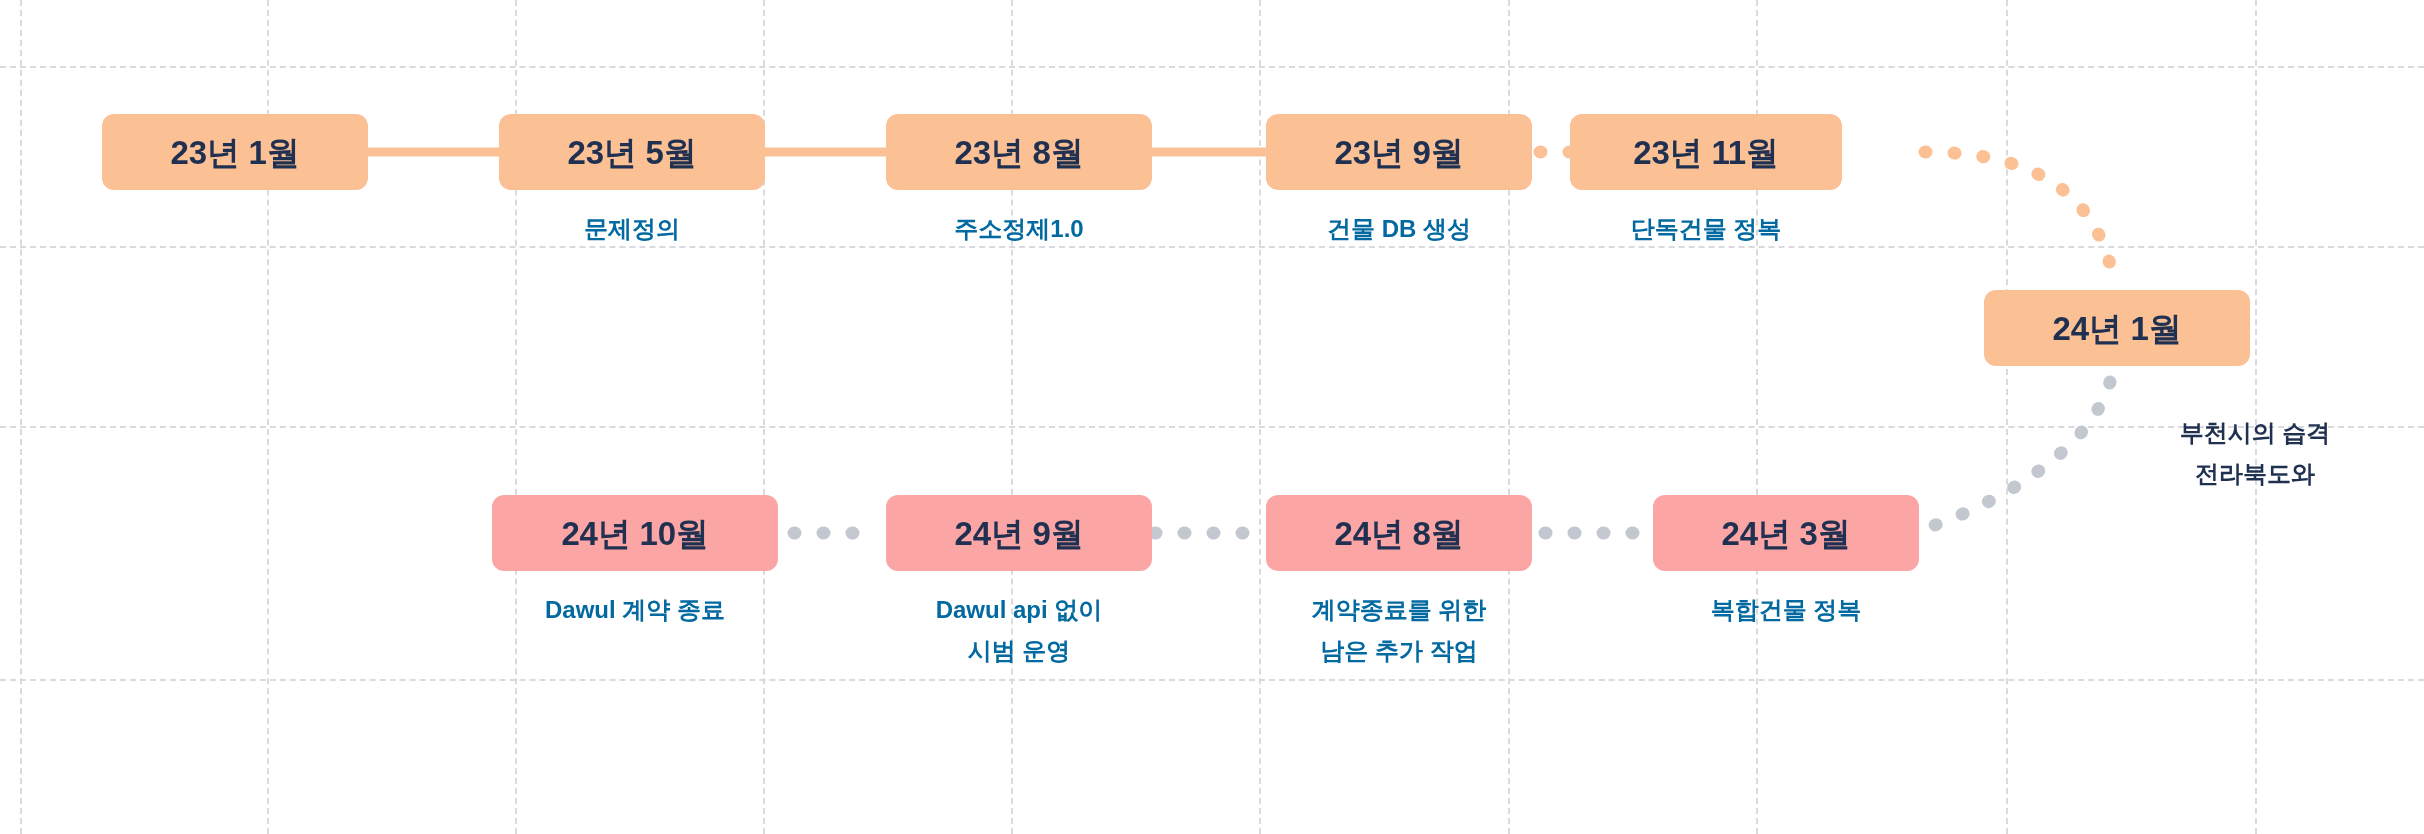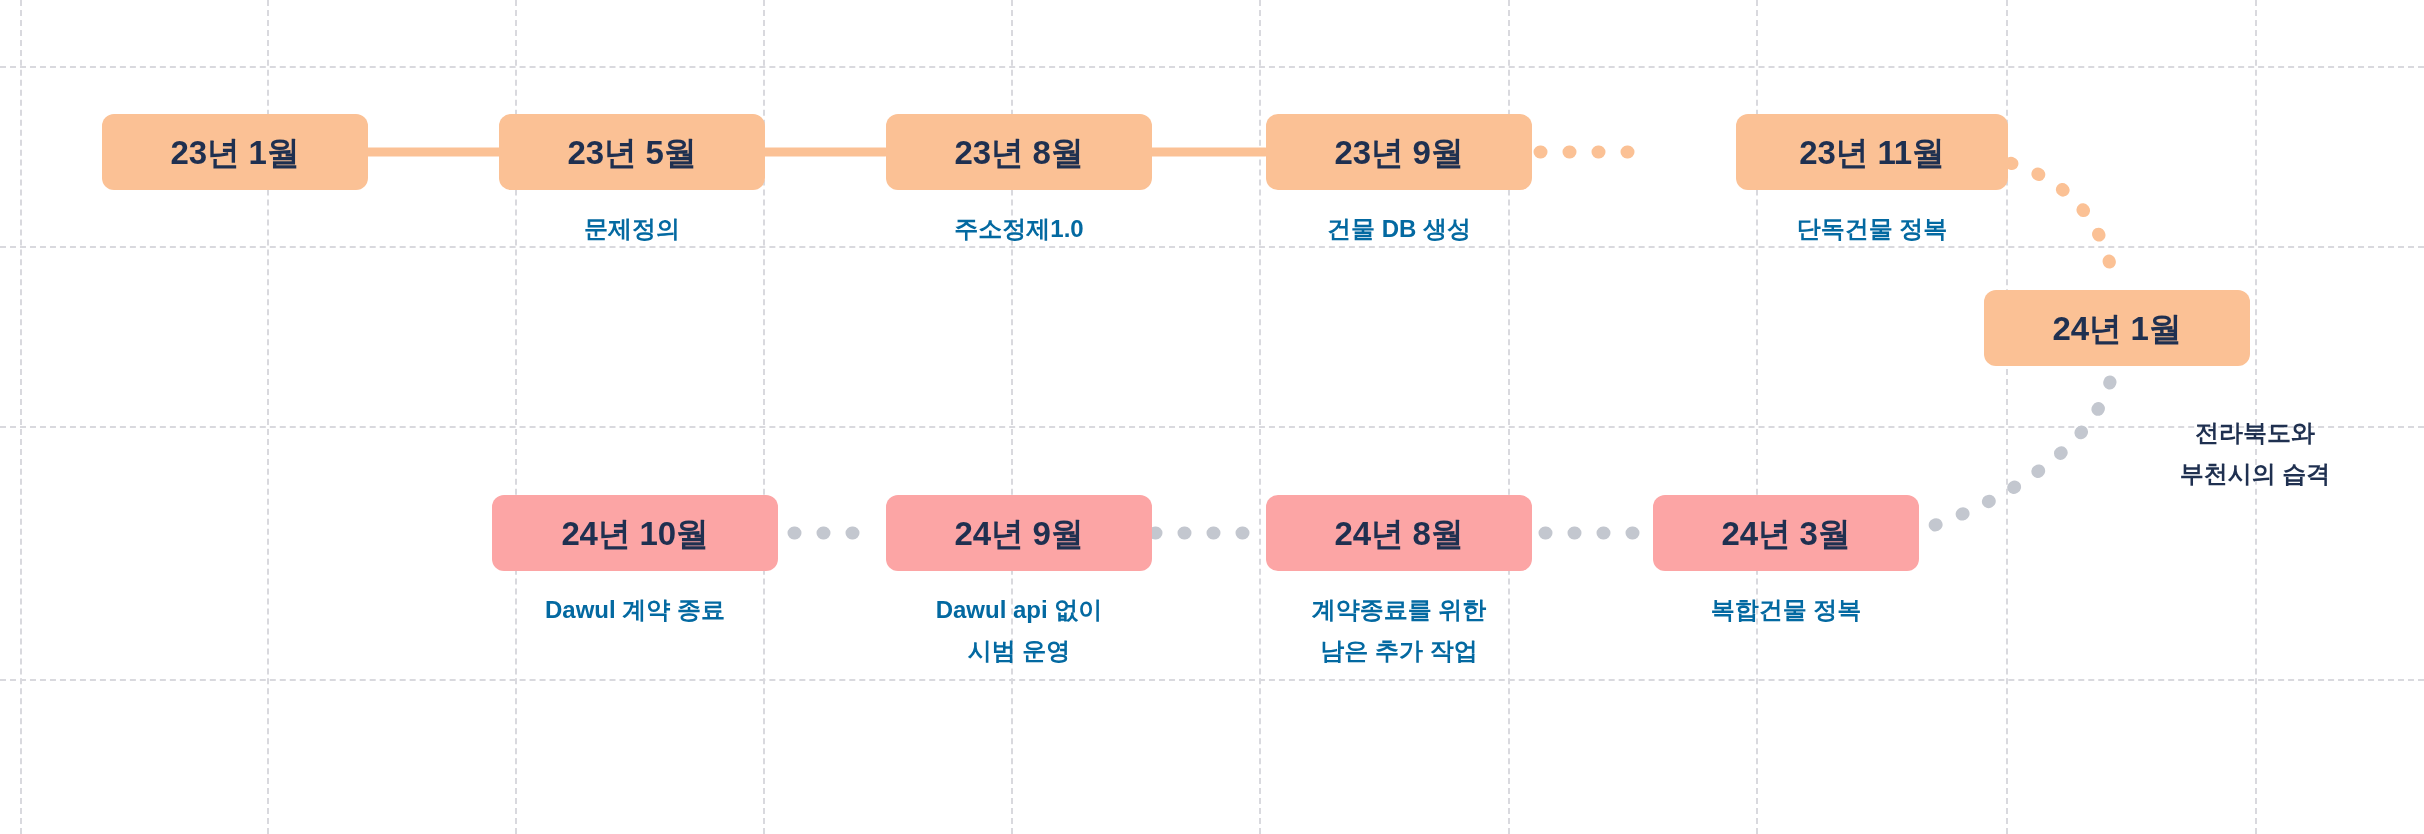--- a/index.html
+++ b/index.html
@@ -160,38 +160,38 @@
 
   <div class="node" style="left:1266px; top:114px; width:266px;">
     <div class="node-box orange" style="width:266px;">
       <span class="node-title">23년 9월</span>
     </div>
     <div class="node-caption">
       <span class="cap-line">건물 DB 생성</span>
     </div>
   </div>
 
-  <div class="node" style="left:1736px; top:114px; width:272px;">
+  <div class="node" style="left:1570px; top:114px; width:272px;">
     <div class="node-box orange" style="width:272px;">
       <span class="node-title">23년 11월</span>
     </div>
     <div class="node-caption">
       <span class="cap-line">단독건물 정복</span>
     </div>
   </div>
 
   <div class="node" style="left:1984px; top:290px; width:266px;">
     <div class="node-box orange" style="width:266px;">
       <span class="node-title">24년 1월</span>
     </div>
   </div>
 
   <div class="free-label" style="left:2090px; top:412px; width:330px; text-align:center;">
+    <span class="cap-line">부천시의 습격</span>
     <span class="cap-line">전라북도와</span>
-    <span class="cap-line">부천시의 습격</span>
   </div>
 
   <div class="node" style="left:492px; top:495px; width:286px;">
     <div class="node-box grey" style="width:286px;">
       <span class="node-title">24년 10월</span>
     </div>
     <div class="node-caption">
       <span class="cap-line">Dawul 계약 종료</span>
     </div>
   </div>

